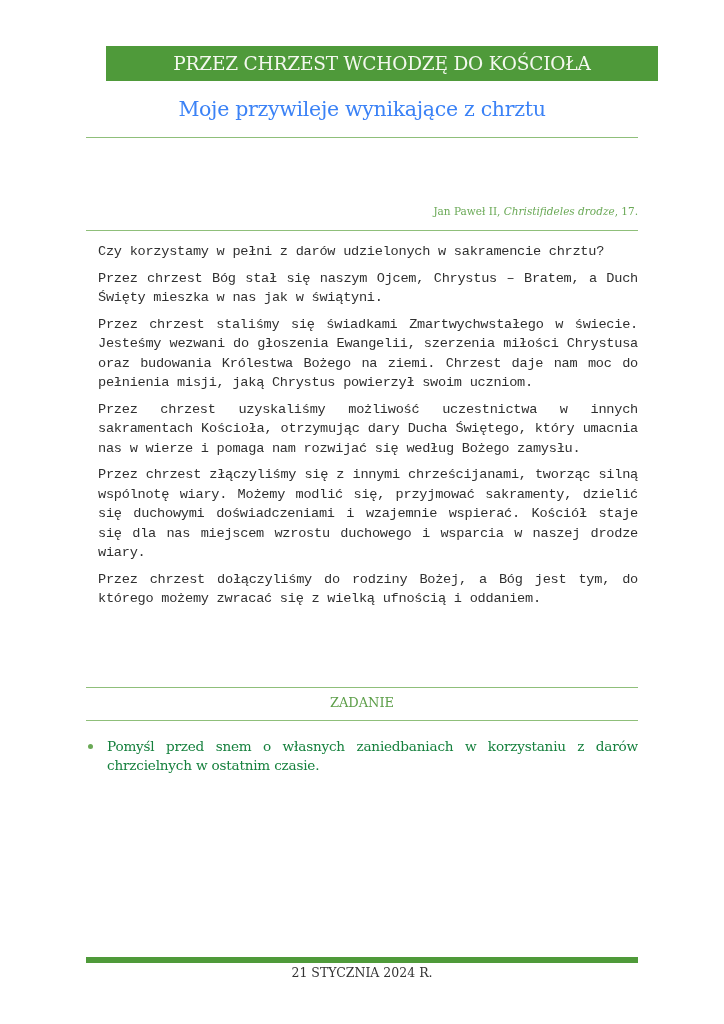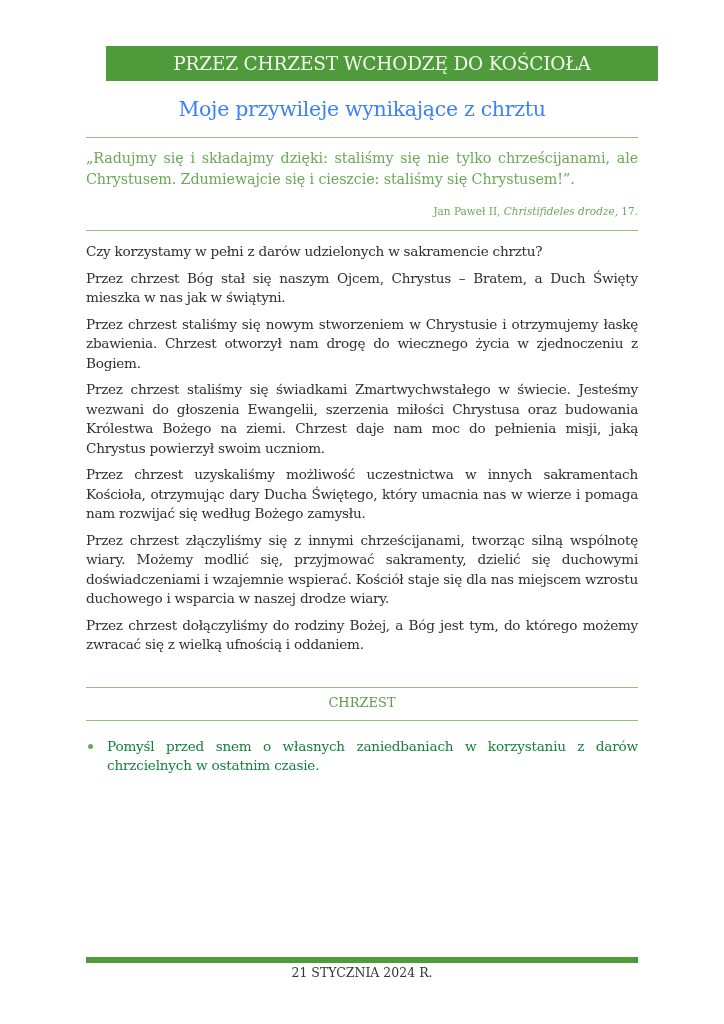--- a/index.html
+++ b/index.html
@@ -20,22 +20,22 @@
     .rule.r3 { top: 687px; }
     .rule.r4 { top: 720px; }
 
     .quote { position: absolute; top: 148px; left: 0; width: 552px; color: #6aa956;
              font-size: 14.3px; line-height: 21px; text-align: justify; letter-spacing: -0.1px; }
     .source { position: absolute; top: 204px; right: 0; color: #6aa956; font-size: 10.5px;
               line-height: 14px; text-align: right; }
     .source em { font-style: italic; }
 
     .body { position: absolute; top: 242px; left: 0; width: 552px; }
-    .body p { margin: 0 0 7px 0; font-size: 13.6px; line-height: 19.5px; color: #2f2f2f;
-              text-align: justify; letter-spacing: -0.25px; }
+    .body p { margin: 0 0 7px 12px; font-size: 13.6px; line-height: 19.5px; color: #2f2f2f;
+              text-align: justify; letter-spacing: -0.25px; font-family: Liberation Mono, monospace; }
 
     .task-title { position: absolute; top: 693px; left: 0; width: 552px; text-align: center;
                   color: #5c9e48; font-size: 13px; line-height: 20px; }
 
     .task-list { position: absolute; top: 737px; left: 0; width: 552px; margin: 0; padding: 0;
                  list-style: none; }
     .task-list li { position: relative; padding-left: 21px; color: #15803d; font-size: 13.6px;
                     line-height: 19px; text-align: justify; letter-spacing: -0.2px; }
     .task-list .bullet { position: absolute; left: 2px; top: 7px; width: 5px; height: 5px;
                          border-radius: 50%; background: #6aa956; }
@@ -46,37 +46,35 @@
   </style>
 </head>
 <body>
 
 <div class="page">
   <div class="banner">PRZEZ CHRZEST WCHODZĘ DO KOŚCIOŁA</div>
   <div class="subtitle">Moje przywileje wynikające z chrztu</div>
 
   <div class="rule r1"></div>
 
-  <div class="quote">„Radujmy się i składajmy dzięki: staliśmy się nie tylko chrześcijanami, ale Chrystusem. Zdumiewajcie się i cieszcie: staliśmy się Chrystusem!”.</div>
   <div class="source"><span>Jan Paweł II, </span><em>Christifideles drodze</em><span>, 17.</span></div>
 
   <div class="rule r2"></div>
 
   <div class="body">
     <p>Czy korzystamy w pełni z darów udzielonych w sakramencie chrztu?</p>
     <p>Przez chrzest Bóg stał się naszym Ojcem, Chrystus – Bratem, a Duch Święty mieszka w nas jak w świątyni.</p>
-    <p>Przez chrzest staliśmy się nowym stworzeniem w Chrystusie i otrzymujemy łaskę zbawienia. Chrzest otworzył nam drogę do wiecznego życia w zjednoczeniu z Bogiem.</p>
     <p>Przez chrzest staliśmy się świadkami Zmartwychwstałego w świecie. Jesteśmy wezwani do głoszenia Ewangelii, szerzenia miłości Chrystusa oraz budowania Królestwa Bożego na ziemi. Chrzest daje nam moc do pełnienia misji, jaką Chrystus powierzył swoim uczniom.</p>
     <p>Przez chrzest uzyskaliśmy możliwość uczestnictwa w innych sakramentach Kościoła, otrzymując dary Ducha Świętego, który umacnia nas w wierze i pomaga nam rozwijać się według Bożego zamysłu.</p>
     <p>Przez chrzest złączyliśmy się z innymi chrześcijanami, tworząc silną wspólnotę wiary. Możemy modlić się, przyjmować sakramenty, dzielić się duchowymi doświadczeniami i wzajemnie wspierać. Kościół staje się dla nas miejscem wzrostu duchowego i wsparcia w naszej drodze wiary.</p>
     <p>Przez chrzest dołączyliśmy do rodziny Bożej, a Bóg jest tym, do którego możemy zwracać się z wielką ufnością i oddaniem.</p>
   </div>
 
   <div class="rule r3"></div>
-  <div class="task-title">CHRZEST</div>
+  <div class="task-title">ZADANIE</div>
   <div class="rule r4"></div>
 
   <ul class="task-list">
     <li>
       <span class="bullet"></span>
       <span>Pomyśl przed snem o własnych zaniedbaniach w korzystaniu z darów chrzcielnych w ostatnim czasie.</span>
     </li>
   </ul>
 
   <div class="footer-bar"></div>

